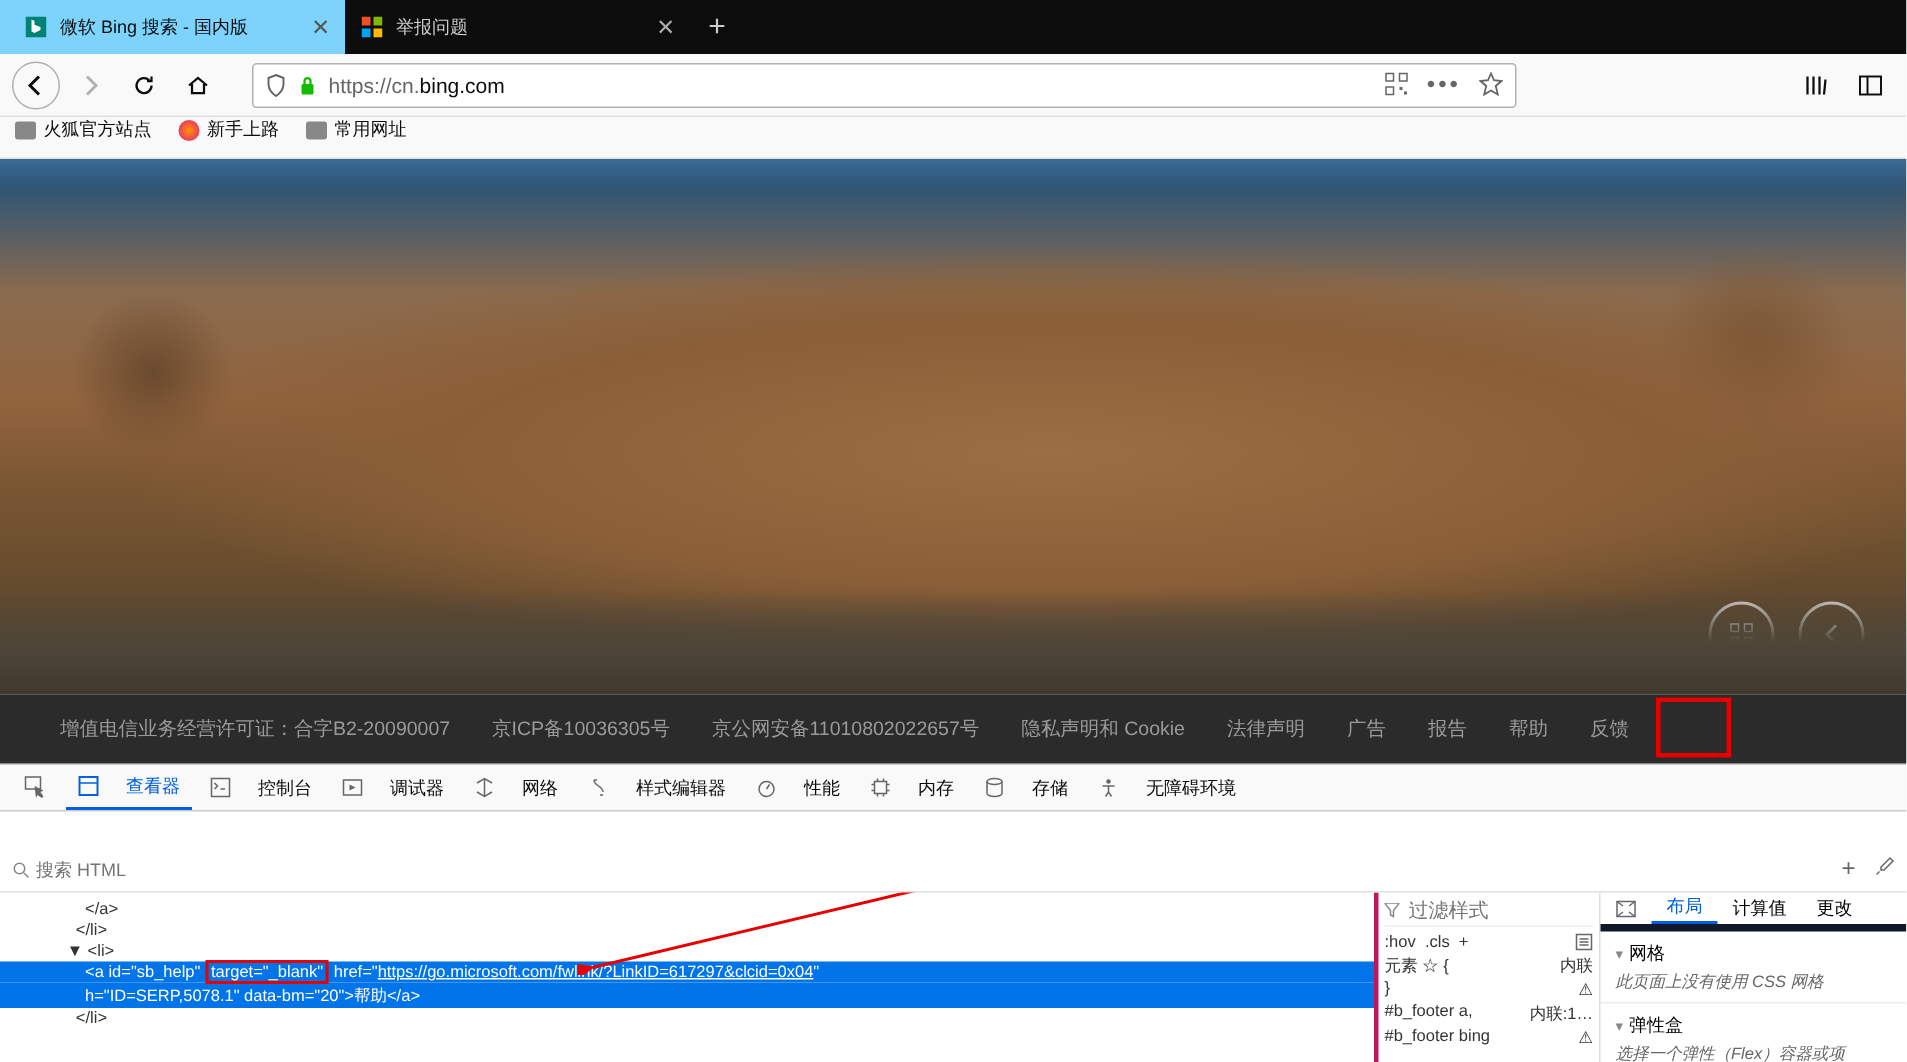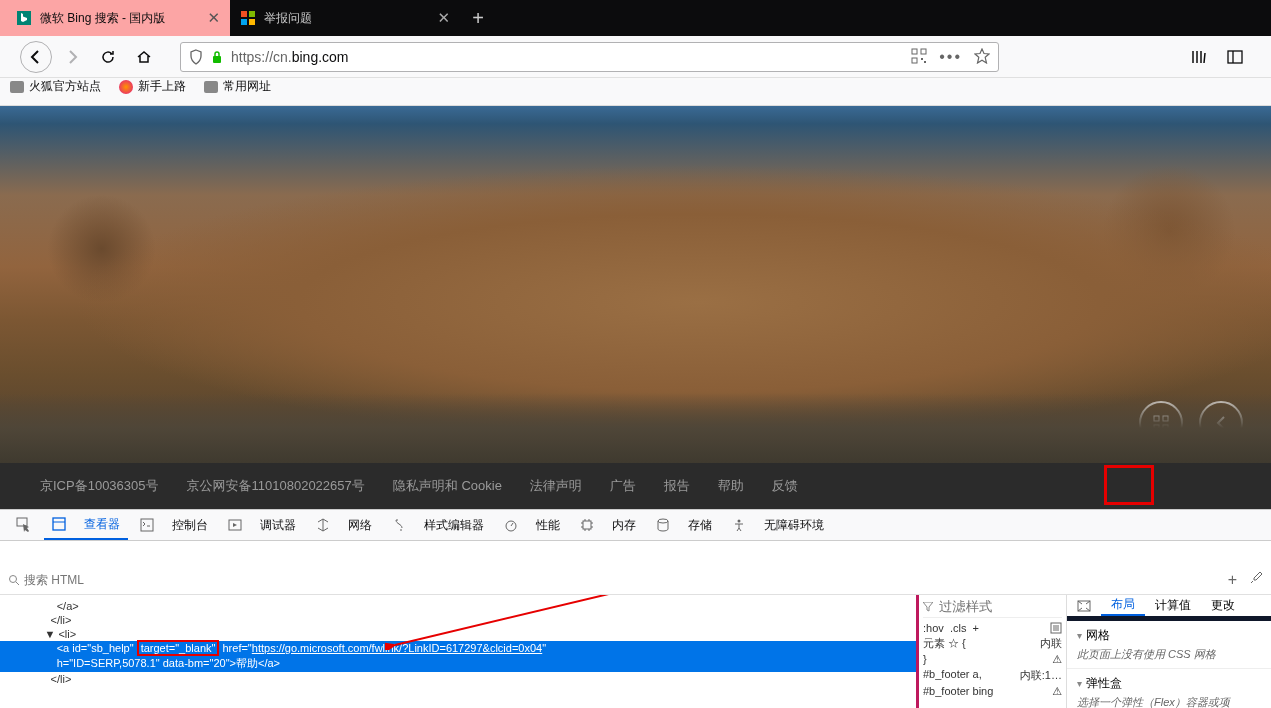--- a/index.html
+++ b/index.html
@@ -1,28 +1,28 @@
 <!DOCTYPE html>
 <html><head>
 <meta charset="utf-8">
 <style>
 * { margin: 0; padding: 0; box-sizing: border-box; font-family: "Microsoft YaHei", "Segoe UI", Arial, sans-serif; }
 body { width: 1271px; height: 708px; overflow: hidden; background: #fff; display: flex; flex-direction: column; }
 
 
 .tabstrip { height: 36px; background: #0c0c0d; display: flex; align-items: stretch; }
 .tab { display: flex; align-items: center; height: 100%; padding: 0 10px; color: #ccc; font-size: 12px; min-width: 230px; position: relative; }
-.tab.active { background: #fca5a5; color: #0c0c0d; padding-left: 16px; }
+.tab.active { background: #7dd3fc; color: #0c0c0d; padding-left: 16px; }
 .tab .favicon { width: 16px; height: 16px; margin-right: 8px; display: flex; align-items: center; justify-content: center; }
 .tab .closebtn { margin-left: auto; font-size: 15px; color: #555; cursor: pointer; }
 .tab:not(.active) .closebtn { color: #aaa; }
 .newtab { width: 36px; display: flex; align-items: center; justify-content: center; color: #ccc; font-size: 20px; cursor: pointer; }
 
 
-.navbar { height: 42px; background: #f9f9fa; display: flex; align-items: center; padding: 0 20px; gap: 4px; border-bottom: 1px solid #e0e0e0; }
+.navbar { height: 42px; background: #f9f9fa; display: flex; align-items: center; padding: 0 8px; gap: 4px; border-bottom: 1px solid #e0e0e0; }
 .navbtn { width: 32px; height: 32px; display: flex; align-items: center; justify-content: center; border-radius: 4px; color: #0c0c0d; cursor: pointer; }
 .navbtn.back { border: 1px solid #b1b1b3; border-radius: 50%; }
 .navbtn.disabled { color: #b1b1b3; }
 .urlbar { flex: 1; margin: 0 180px 0 16px; height: 30px; border: 1px solid #b1b1b3; border-radius: 3px; display: flex; align-items: center; padding: 0 8px; background: #fff; }
 .urlbar .shield { color: #666; margin-right: 8px; }
 .urlbar .lock { color: #12bc00; margin-right: 8px; }
 .urlbar .urltext { font-size: 14px; color: #666; }
 .urlbar .urltext .domain { color: #0c0c0d; }
 .urlbar .urlactions { margin-left: auto; display: flex; gap: 12px; color: #666; }
 
@@ -201,20 +201,21 @@
     </div>
     <div class="circlebtn">
       <svg width="14" height="18" viewBox="0 0 14 18">
           <path d="M10 3L4 9l6 6" fill="none" stroke="#fff" stroke-width="2"></path>
         </svg>
     </div>
   </div>
 </div>
 
 <div class="footerlinks">
+  <span>增值电信业务经营许可证：合字B2-20090007</span>
   <a>京ICP备10036305号</a>
   <a>京公网安备11010802022657号</a>
   <a>隐私声明和 Cookie</a>
   <a>法律声明</a>
   <a>广告</a>
   <a>报告</a>
   <a id="helplink" style="position:relative;">帮助</a>
   <a>反馈</a>
   <div class="helpbox" style="left:1104px;top:2px;width:50px;height:40px;"></div>
 </div>

